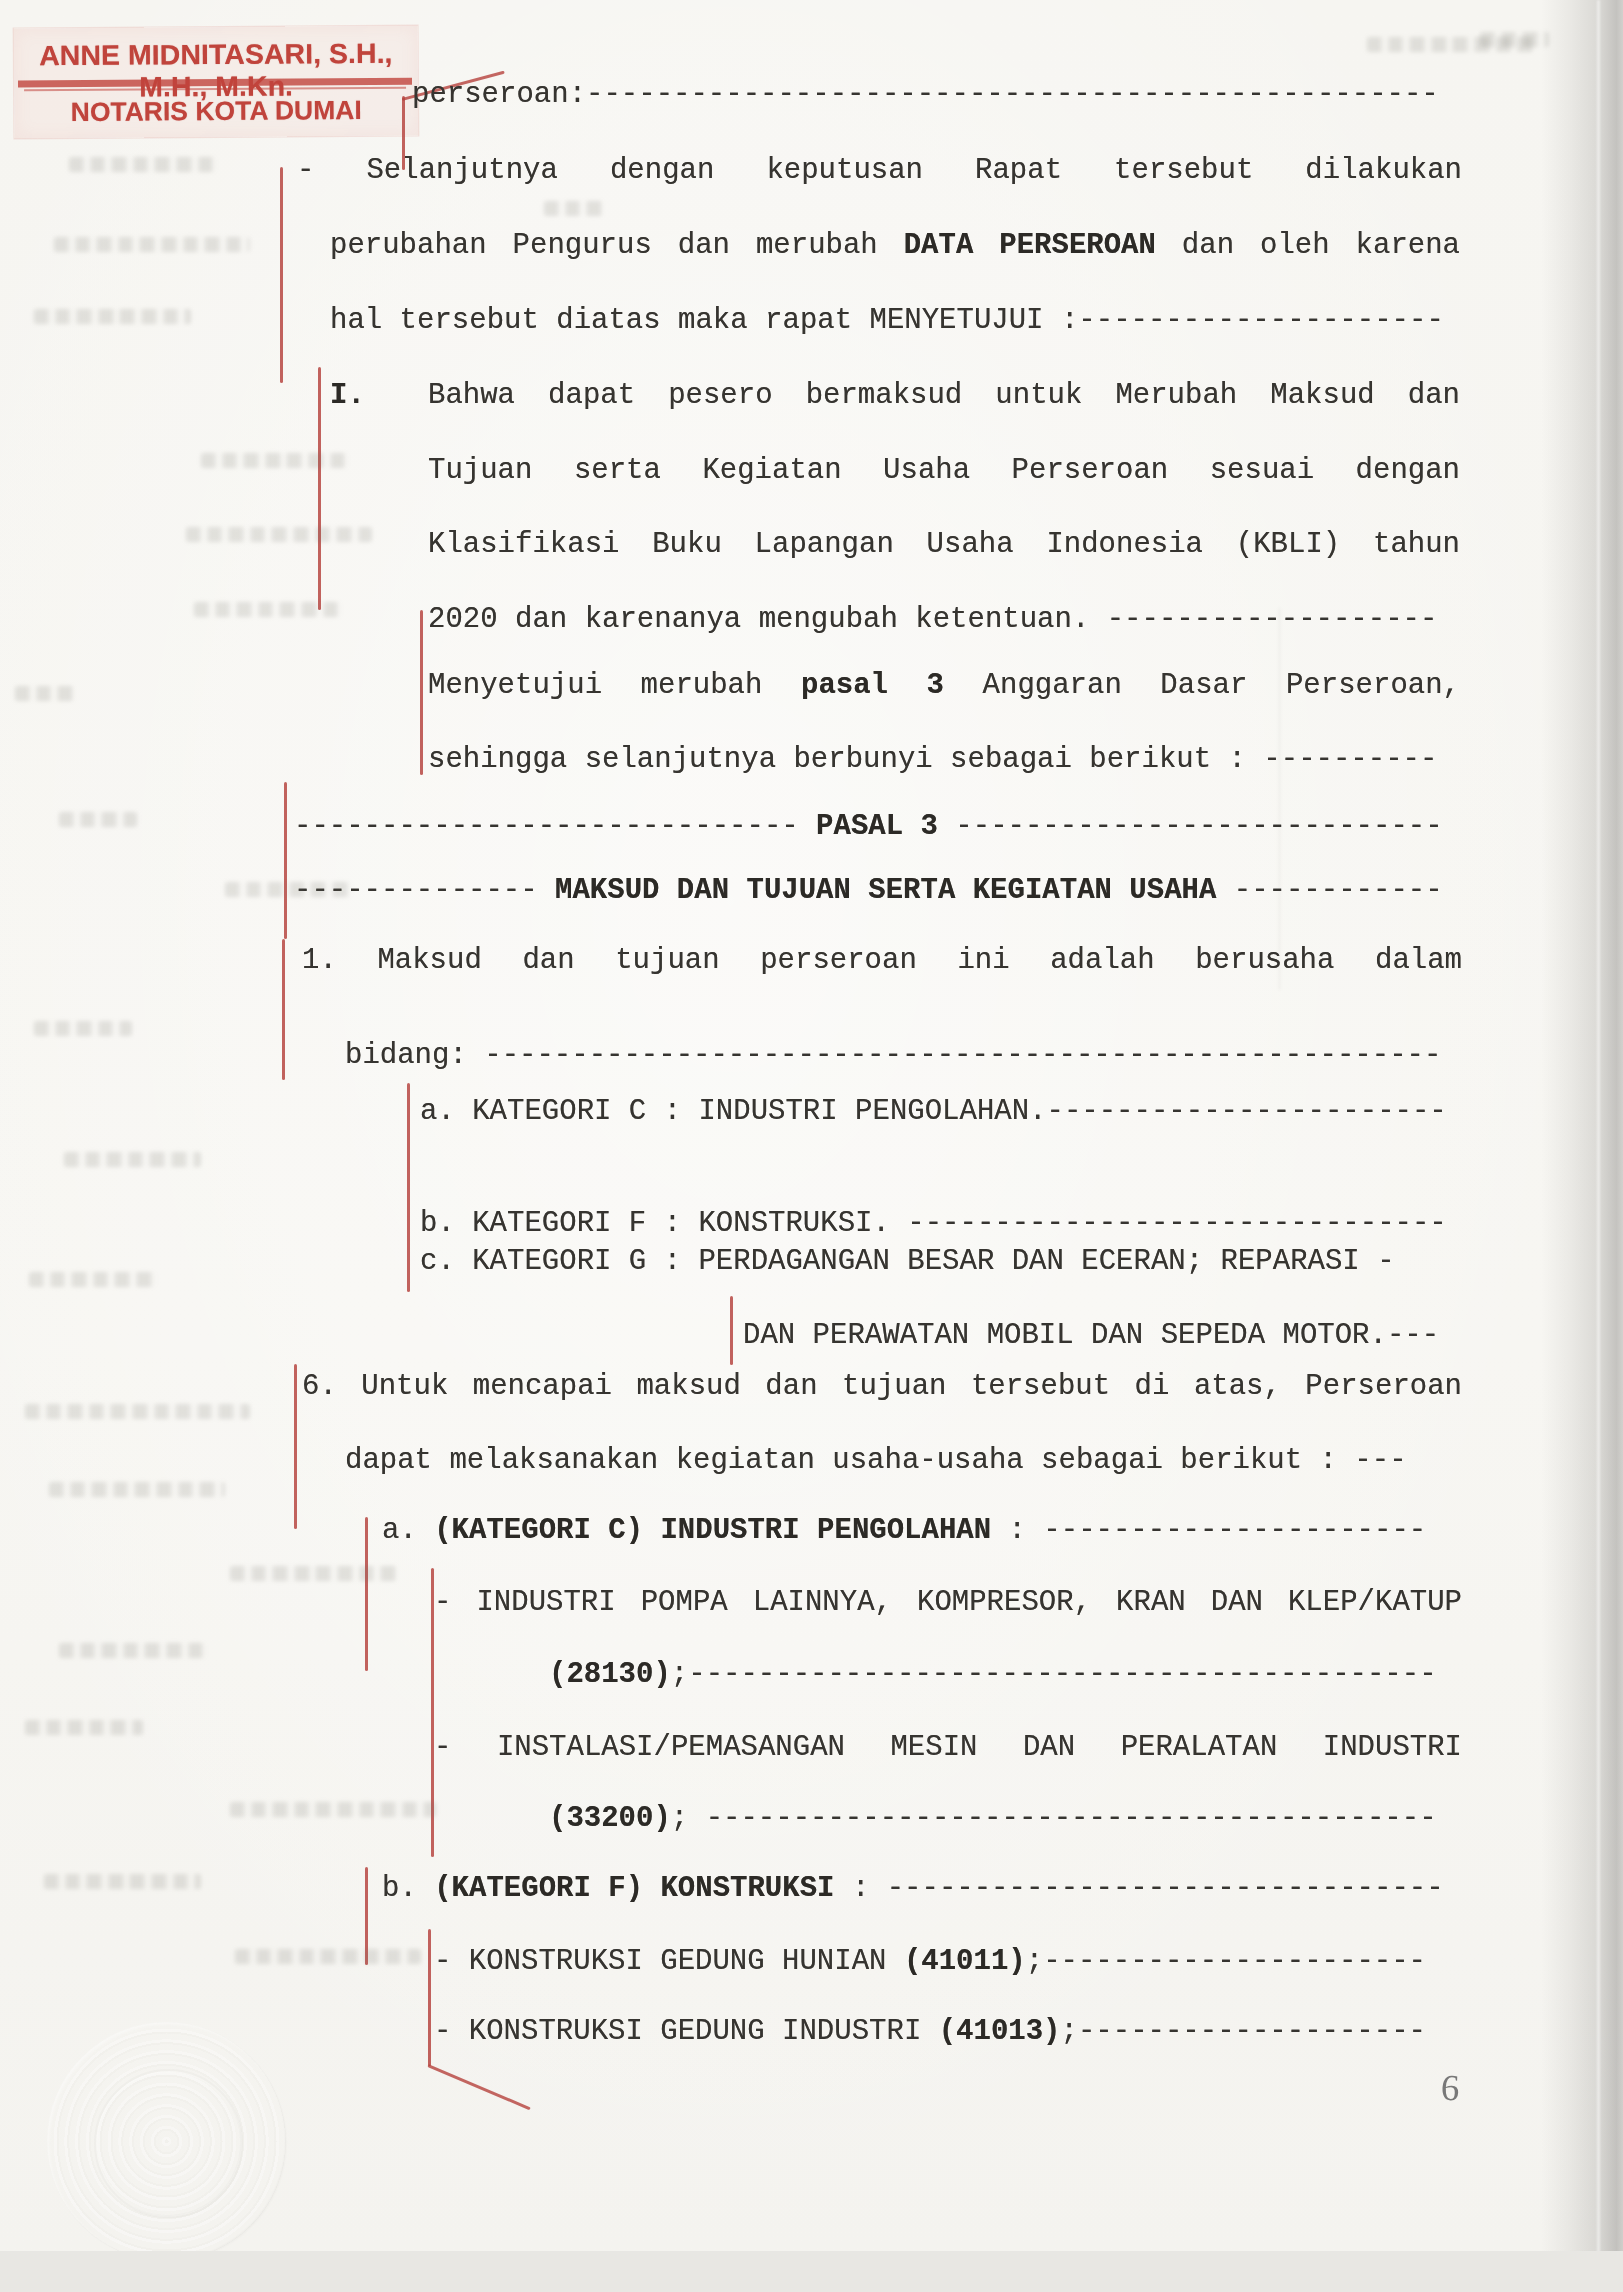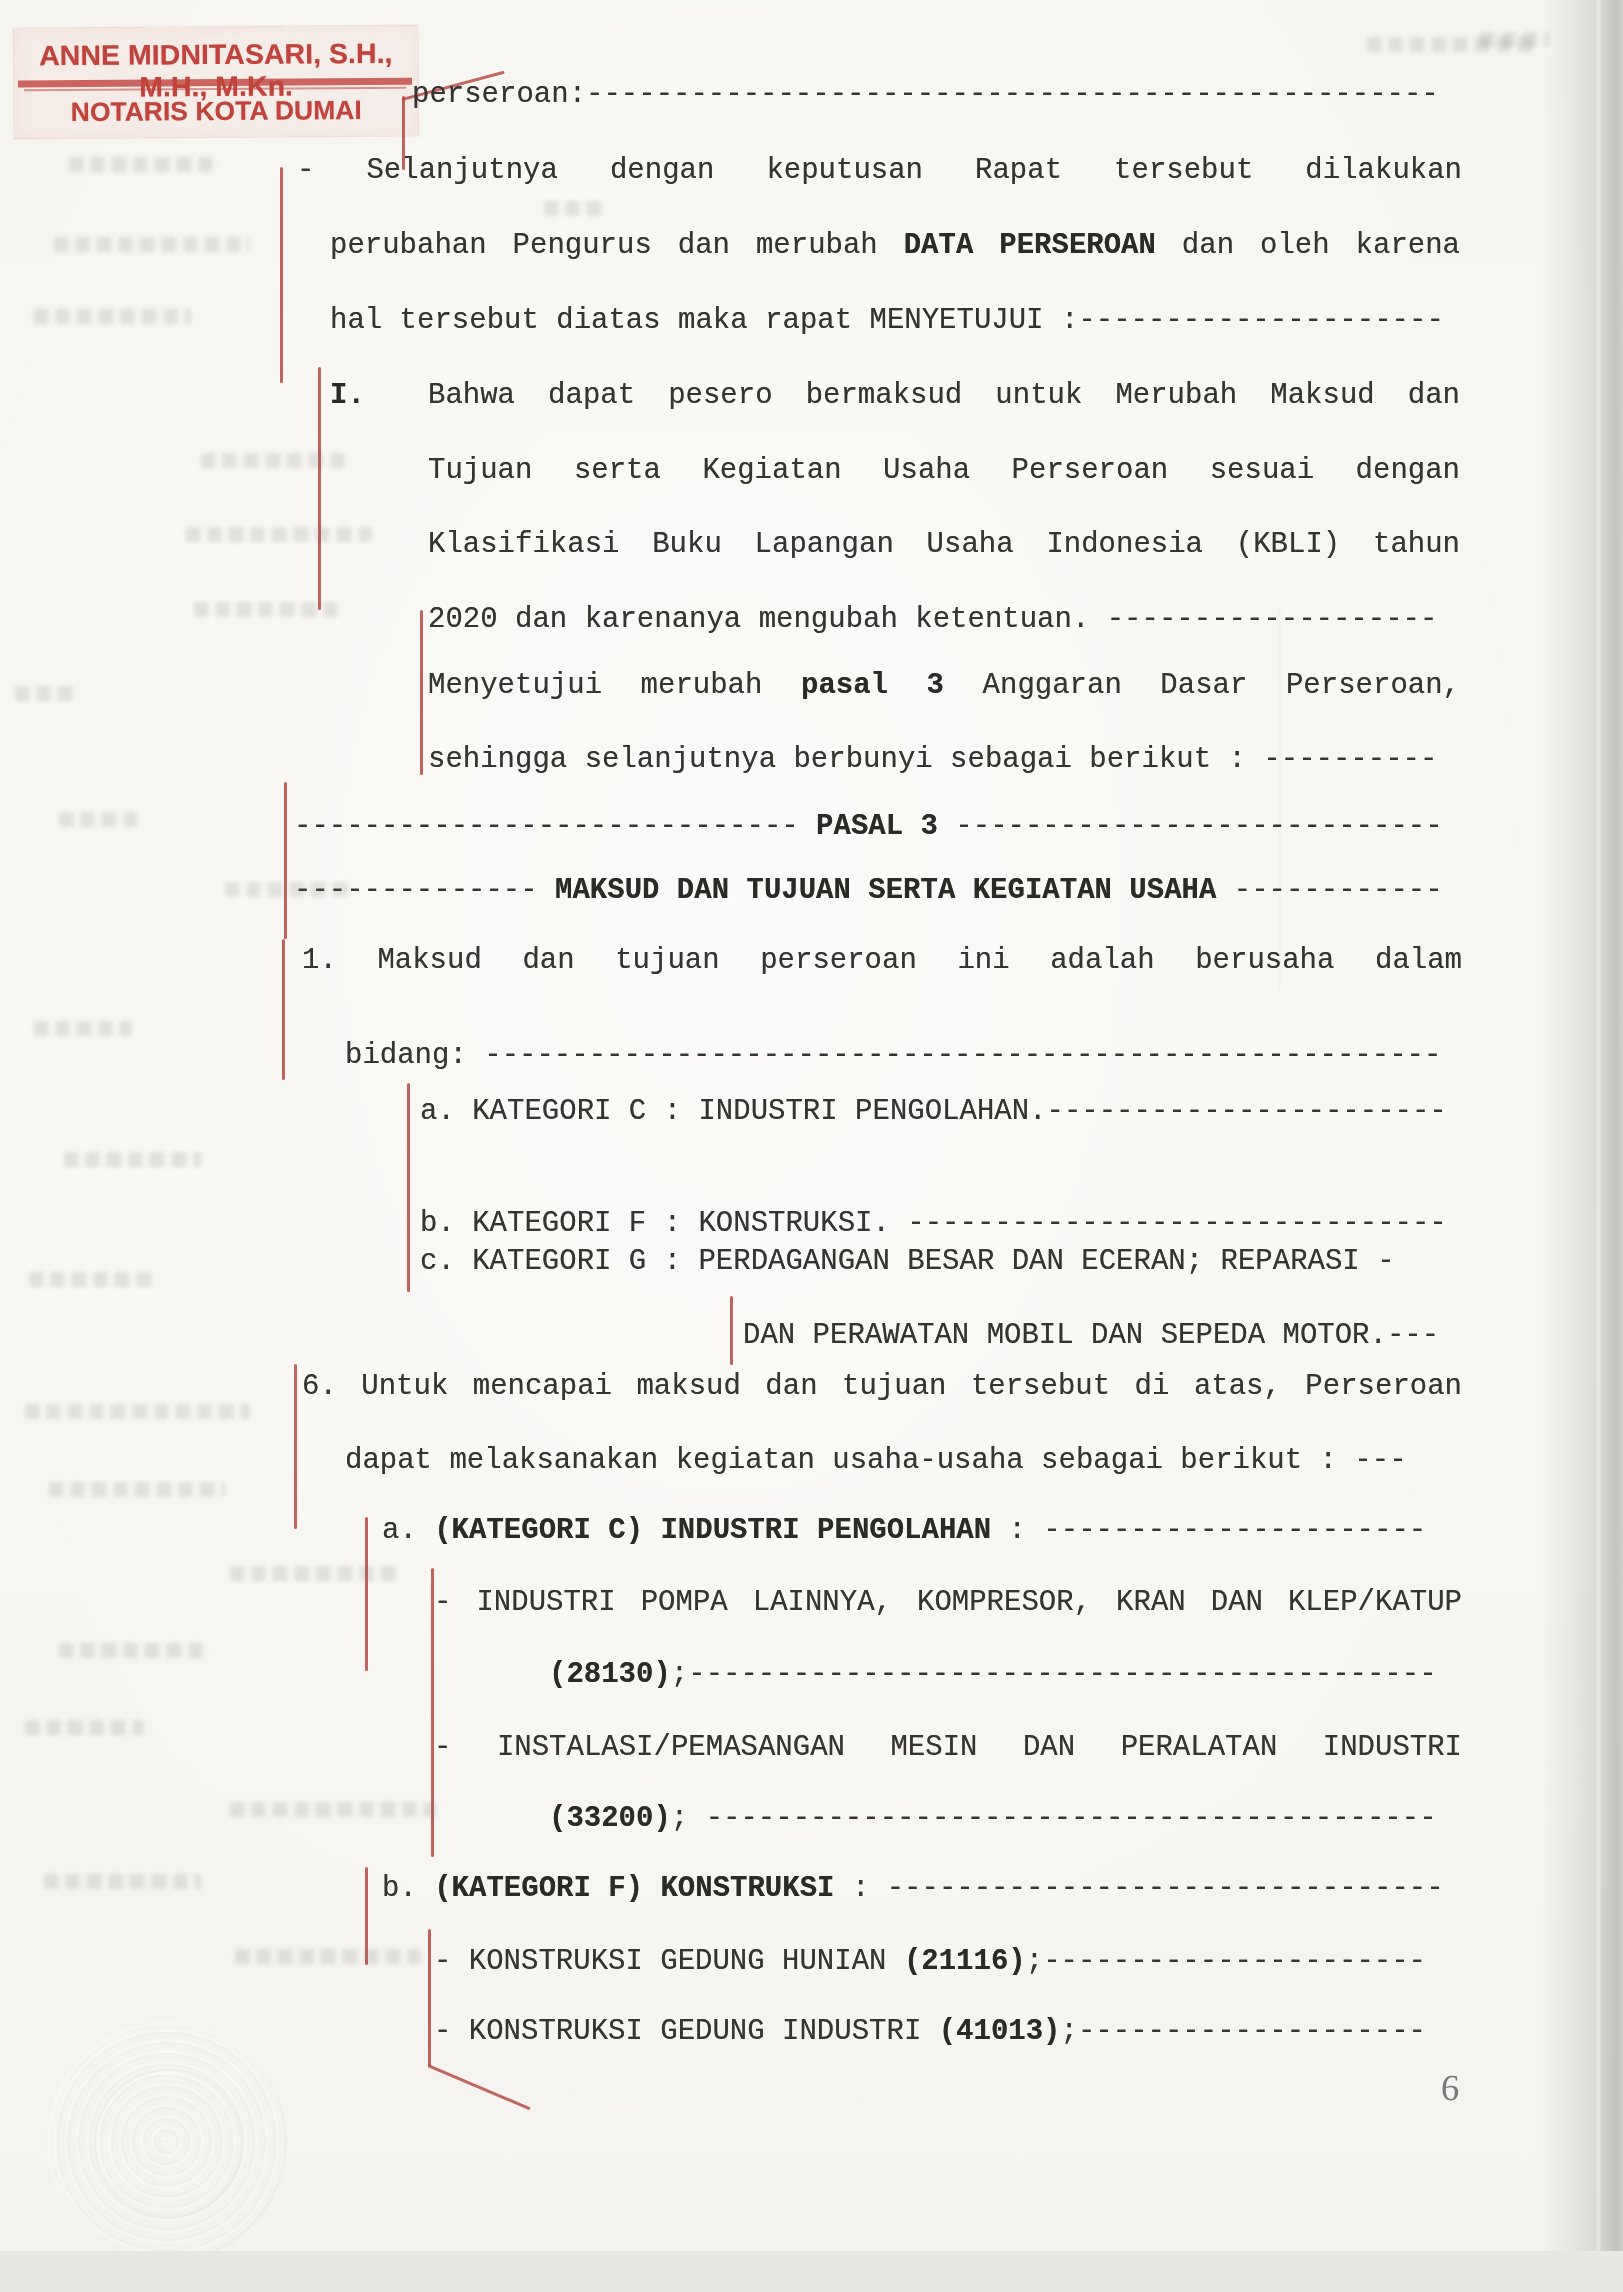--- a/index.html
+++ b/index.html
@@ -125,21 +125,21 @@
       <div class="line" style="top: 1245px; left: 420px;"><span class="seg">c. KATEGORI G : PERDAGANGAN BESAR DAN ECERAN; REPARASI -</span></div>
       <div class="line" style="top: 1319px; left: 743px;"><span class="seg">DAN PERAWATAN MOBIL DAN SEPEDA MOTOR.---</span></div>
       <div class="line just" style="top: 1370px; left: 302px; width: 1160px;"><span class="seg">6. Untuk mencapai maksud dan tujuan tersebut di atas, Perseroan</span></div>
       <div class="line" style="top: 1444px; left: 345px;"><span class="seg">dapat melaksanakan kegiatan usaha-usaha sebagai berikut : ---</span></div>
       <div class="line" style="top: 1514px; left: 382px;"><span class="seg">a. </span><span class="seg b">(KATEGORI C) INDUSTRI PENGOLAHAN</span><span class="seg"> : </span><span class="seg">----------------------</span></div>
       <div class="line just" style="top: 1586px; left: 434px; width: 1028px;"><span class="seg">-&nbsp;INDUSTRI POMPA LAINNYA, KOMPRESOR, KRAN DAN KLEP/KATUP</span></div>
       <div class="line" style="top: 1658px; left: 549px;"><span class="seg b">(28130)</span><span class="seg">;-------------------------------------------</span></div>
       <div class="line just" style="top: 1731px; left: 434px; width: 1028px;"><span class="seg">-&nbsp;INSTALASI/PEMASANGAN MESIN DAN PERALATAN INDUSTRI</span></div>
       <div class="line" style="top: 1802px; left: 549px;"><span class="seg b">(33200)</span><span class="seg">; </span><span class="seg">------------------------------------------</span></div>
       <div class="line" style="top: 1872px; left: 382px;"><span class="seg">b. </span><span class="seg b">(KATEGORI F) KONSTRUKSI</span><span class="seg"> : </span><span class="seg">--------------------------------</span></div>
-      <div class="line" style="top: 1945px; left: 434px;"><span class="seg">-&nbsp;KONSTRUKSI GEDUNG HUNIAN </span><span class="seg b">(21116)</span><span class="seg">;</span><span class="seg">----------------------</span></div>
+      <div class="line" style="top: 1945px; left: 434px;"><span class="seg">-&nbsp;KONSTRUKSI GEDUNG HUNIAN </span><span class="seg b">(41011)</span><span class="seg">;</span><span class="seg">----------------------</span></div>
       <div class="line" style="top: 2015px; left: 434px;"><span class="seg">-&nbsp;KONSTRUKSI GEDUNG INDUSTRI </span><span class="seg b">(41013)</span><span class="seg">;</span><span class="seg">--------------------</span></div>
     </div>
 
   <div id="ghosts">
       <div class="ghost" style="left: 69px; top: 157px; width: 147px;"></div>
       <div class="ghost" style="left: 54px; top: 237px; width: 196px;"></div>
       <div class="ghost" style="left: 34px; top: 309px; width: 157px;"></div>
       <div class="ghost" style="left: 201px; top: 453px; width: 147px;"></div>
       <div class="ghost" style="left: 186px; top: 527px; width: 186px;"></div>
       <div class="ghost" style="left: 194px; top: 602px; width: 147px;"></div>

